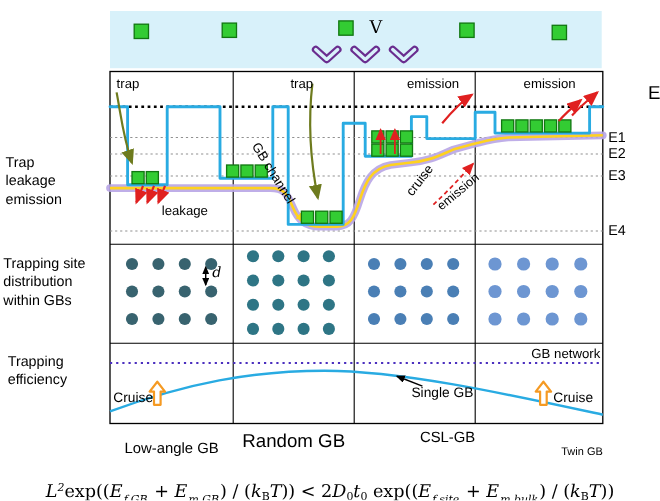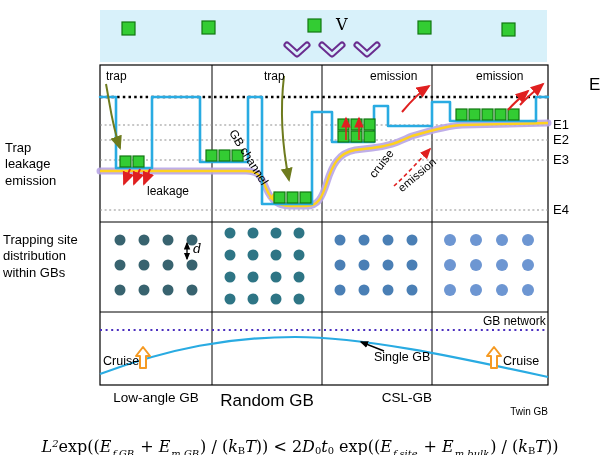--- a/index.html
+++ b/index.html
@@ -217,22 +217,24 @@
   <div class="lbl" style="left:103px;top:354px;font-size:12.5px;">Cruise</div>
   <div class="lbl" style="left:503px;top:354px;font-size:12.5px;">Cruise</div>
   <div class="lbl" style="left:374px;top:350px;font-size:12.5px;">Single GB</div>
 
   <div class="lbl pre" style="left:5px;top:140px;width:92px;font-size:13px;">Trap
 leakage
 emission</div>
   <div class="lbl pre" style="left:3px;top:232px;width:96px;font-size:13px;">Trapping site
 distribution
 within GBs</div>
-
-  <div class="lbl" style="left:100px;top:390px;width:112px;text-align:center;font-size:13.5px;">Low-angle GB</div>
+  <div class="lbl pre" style="left:7px;top:321px;width:90px;font-size:13px;">Trapping
+efficiency</div>
+
+  <div class="lbl" style="left:100px;top:400px;width:112px;text-align:center;font-size:13.5px;">Low-angle GB</div>
   <div class="lbl" style="left:212px;top:390px;width:110px;text-align:center;font-size:17px;">Random GB</div>
   <div class="lbl" style="left:322px;top:390px;width:110px;text-align:right;font-size:13.5px;">CSL-GB</div>
   <div class="lbl" style="left:432px;top:406px;width:116px;text-align:right;font-size:10px;">Twin GB</div>
 
   <div class="formula"><span class="i">L</span><span class="sup">2</span><span class="t">exp((</span><span class="i">E</span><span class="supsub">
         <span>f,GB</span>
         <span>V</span>
       </span><span class="t"> + </span><span class="i">E</span><span class="supsub">
         <span>m,GB</span>
         <span>V</span>

